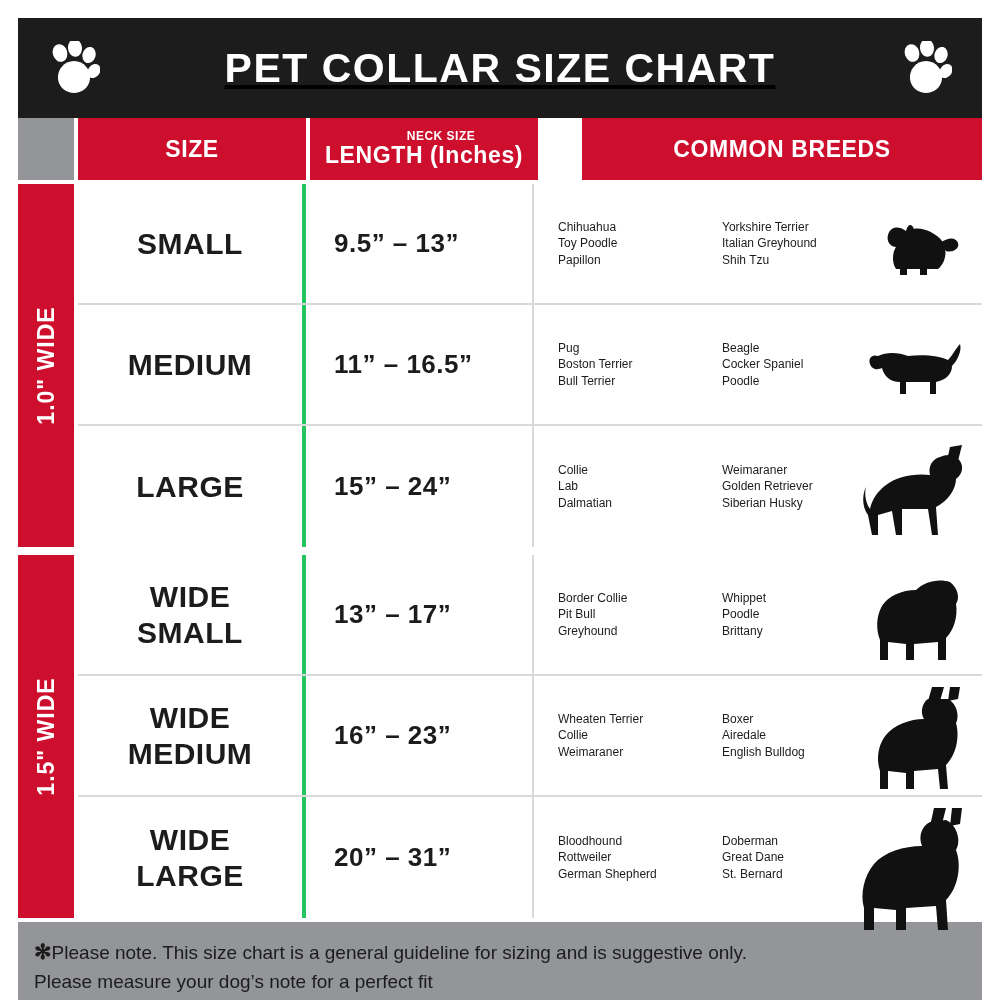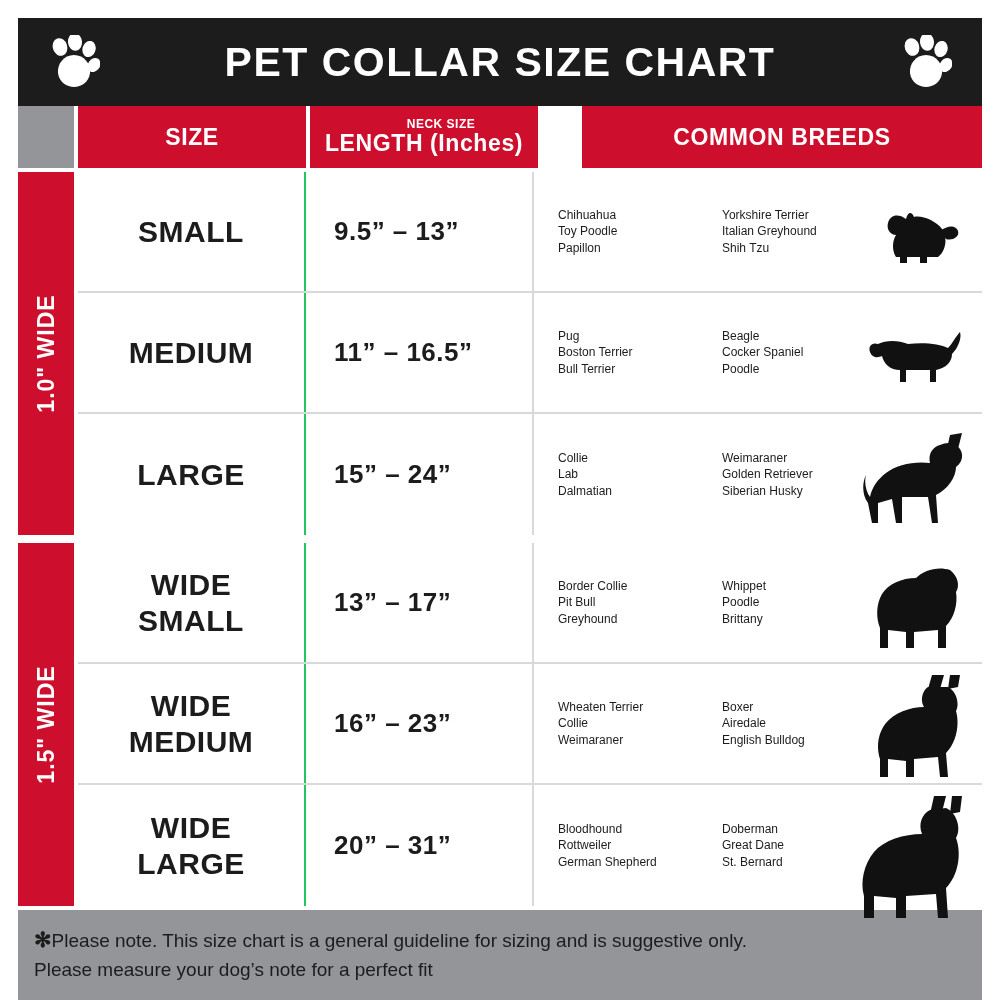--- a/index.html
+++ b/index.html
@@ -17,25 +17,26 @@
   }
   .frame {
     position: relative;
     width: 964px; height: 964px;
     background: #ffffff;
   }
 
   
   .title-bar {
     position: relative;
-    height: 88px;
+    height: 100px;
     background: #1c1c1c;
     display: flex;
     align-items: center;
     justify-content: center;
+    text-decoration: underline;
   }
   .title-text {
     color: #ffffff;
     font-size: 41px;
     font-weight: bold;
     letter-spacing: 1.5px;
   }
   .paw {
     position: absolute;
     top: 50%;
@@ -132,21 +133,21 @@
     width: 228px;
     display: flex;
     flex-direction: column;
     align-items: center;
     justify-content: center;
     font-size: 30px;
     font-weight: bold;
     color: #1c1c1c;
     letter-spacing: 0.5px;
     line-height: 1.18;
-    border-right: 2px solid #22c55e;
+    border-right: 4px solid #22c55e;
   }
   .cell-length {
     width: 228px;
     display: flex;
     align-items: center;
     justify-content: flex-start;
     padding-left: 28px;
     font-size: 26px;
     font-weight: bold;
     color: #1c1c1c;

